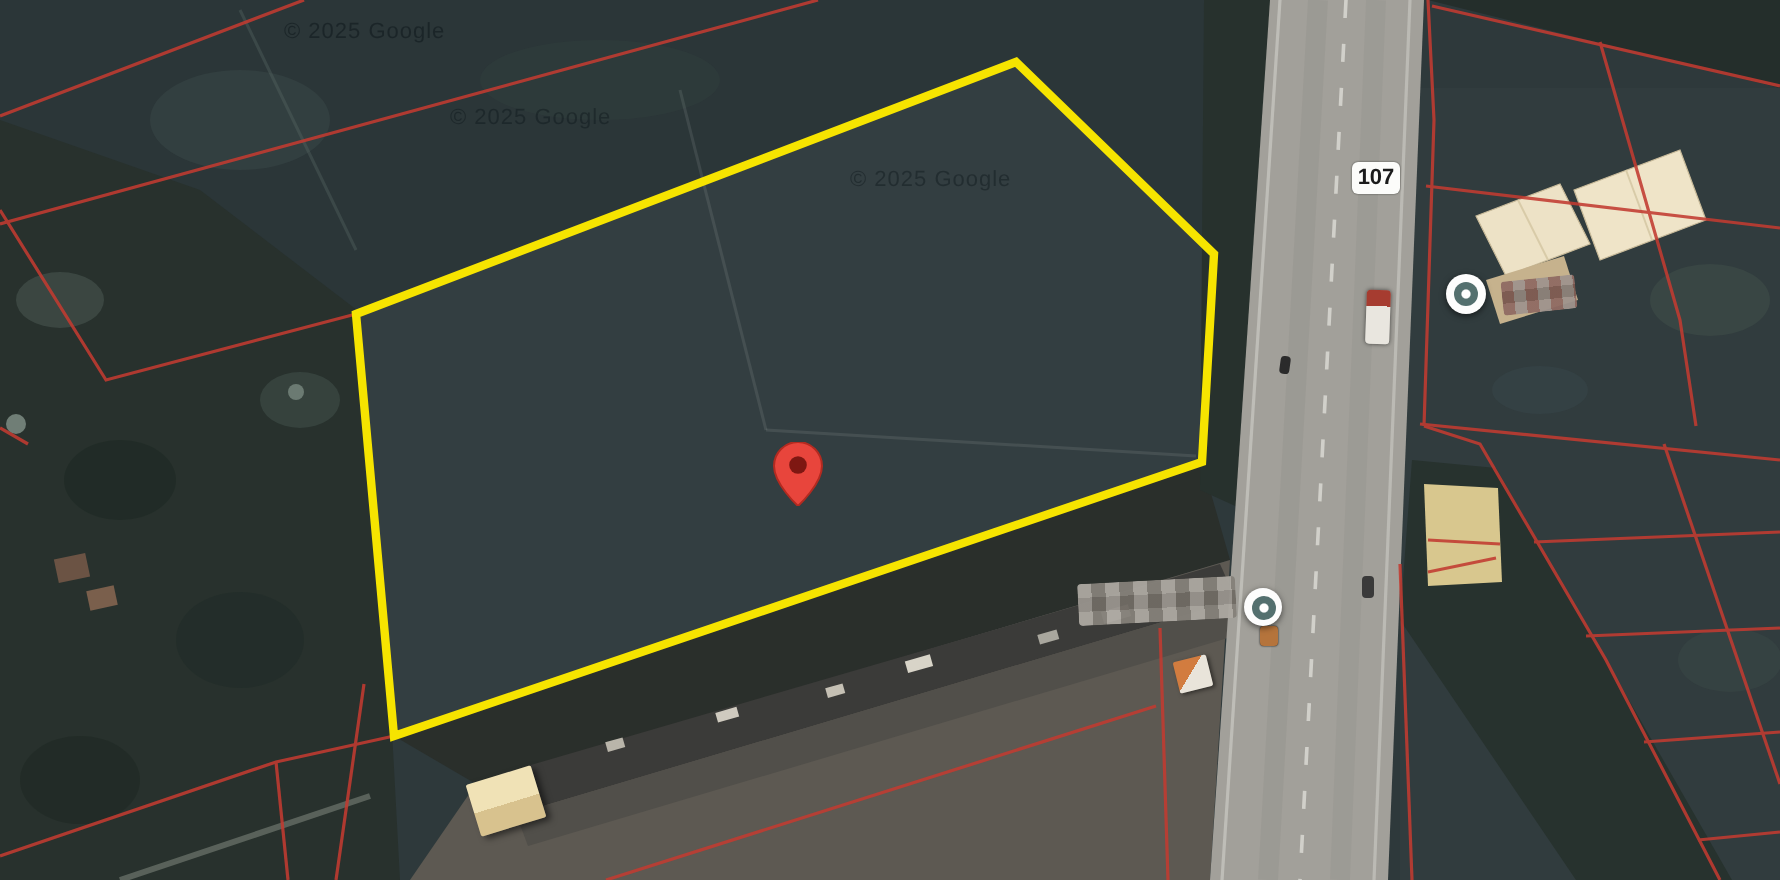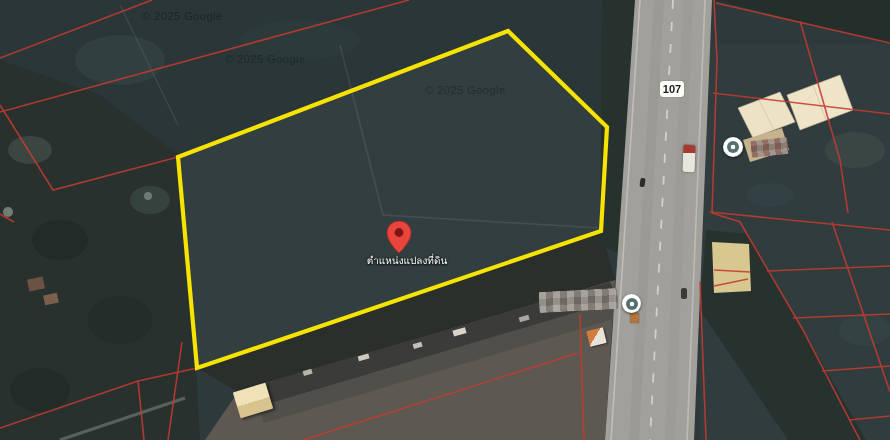--- a/index.html
+++ b/index.html
@@ -9,21 +9,21 @@
   }
   .map-container svg{position:absolute;left:0;top:0;display:block;}
   .overlay{position:absolute;}
   
   .copyright{
     font-size:11px;color:rgba(8,18,22,.45);letter-spacing:.5px;
     white-space:nowrap;user-select:none;
   }
   
   .route-badge{
-    left:660px;top:81px;width:24px;height:16px;background:#fcfcfa;
+    left:676px;top:81px;width:24px;height:16px;background:#fcfcfa;
     border-radius:3px;display:flex;align-items:center;justify-content:center;
     font-size:11px;font-weight:bold;color:#1b1b1b;
     box-shadow:0 0 1px rgba(0,0,0,.6);
   }
   
   .pin-wrap{left:386px;top:221px;width:26px;height:32px;}
   .pin-label{
     left:352px;top:253px;width:110px;text-align:center;font-size:10px;color:#fff;
     text-shadow:0 1px 2px rgba(0,0,0,.95),0 0 3px rgba(0,0,0,.85);white-space:nowrap;
   }
@@ -201,16 +201,15 @@
       <div class="core"></div>
     </div>
   <div class="overlay blur-patch blur-2"></div>
 
   <div class="overlay pin-wrap">
     <svg width="26" height="32" viewBox="0 0 24 32">
       <path d="M12 0C5.4 0 0 5.4 0 12c0 9 12 20 12 20s12-11 12-20C24 5.4 18.6 0 12 0z" fill="#E8453C" stroke="#b32a20" stroke-width="1"></path>
       <circle cx="12" cy="11.5" r="4.4" fill="#7e1712"></circle>
     </svg>
   </div>
-  <div class="overlay pin-label">ตำแหน่งแปลงที่ดิน</div>
 
 
 </div>
 
 </body></html>

